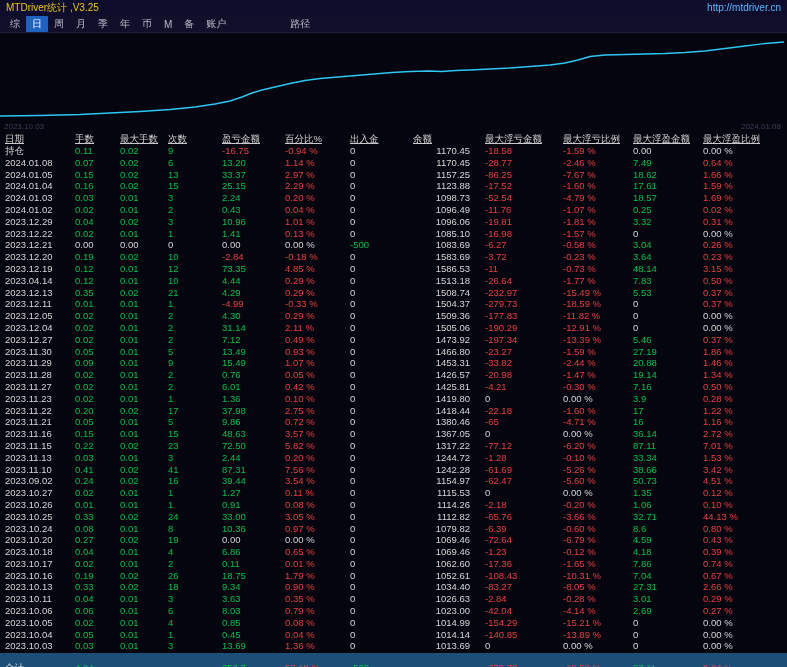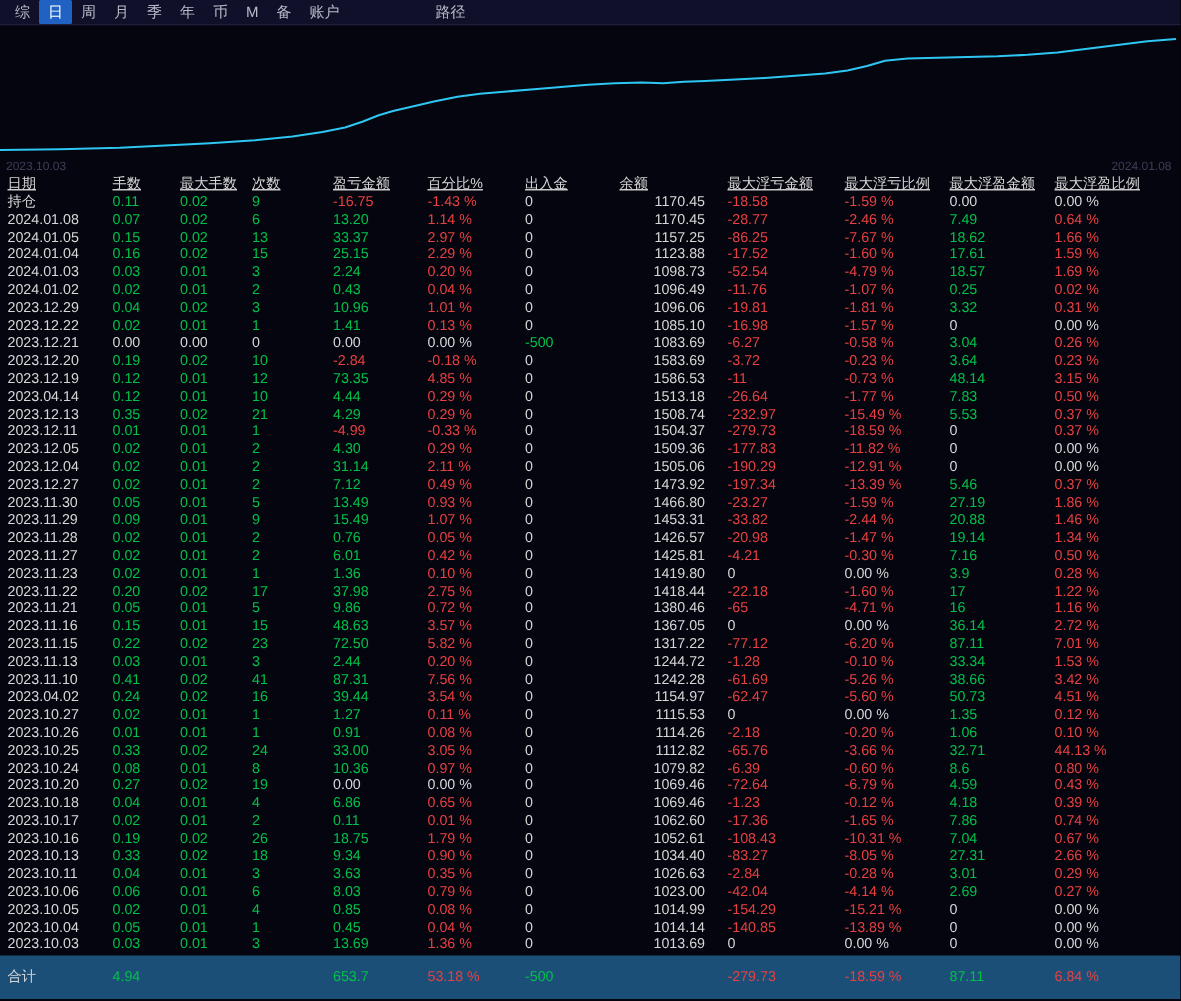--- a/index.html
+++ b/index.html
@@ -56,20 +56,24 @@
 
   .c-green { color: #00c04a; }
   .c-red { color: #e84040; }
   .c-neutral { color: #d6d6d6; }
 </style>
 </head>
 <body>
 
 <div class="app">
 
+  <div class="titlebar">
+    <span class="app-title">MTDriver统计 ,V3.25</span>
+    <span class="app-url">http://mtdriver.cn</span>
+  </div>
 
   <div class="menubar" id="menubar">
       <span class="menu-item">综</span>
       <span class="menu-item active">日</span>
       <span class="menu-item">周</span>
       <span class="menu-item">月</span>
       <span class="menu-item">季</span>
       <span class="menu-item">年</span>
       <span class="menu-item">币</span>
       <span class="menu-item">M</span>
@@ -101,21 +105,21 @@
       <div class="cell c-neutral">最大浮盈比例</div>
     </div>
 
   <div class="tbody" id="tbody">
       <div class="trow grid">
         <div class="cell c-neutral">持仓</div>
         <div class="cell c-green">0.11</div>
         <div class="cell c-green">0.02</div>
         <div class="cell c-green">9</div>
         <div class="cell c-red">-16.75</div>
-        <div class="cell c-red">-1.43 %</div>
+        <div class="cell c-red">-0.94 %</div>
         <div class="cell c-neutral">0</div>
         <div class="cell c-neutral ta-r">1170.45</div>
         <div class="cell c-red">-18.58</div>
         <div class="cell c-red">-1.59 %</div>
         <div class="cell c-neutral">0.00</div>
         <div class="cell c-neutral">0.00 %</div>
       </div>
       <div class="trow grid">
         <div class="cell c-neutral">2024.01.08</div>
         <div class="cell c-green">0.07</div>
@@ -488,21 +492,21 @@
         <div class="cell c-green">87.31</div>
         <div class="cell c-red">7.56 %</div>
         <div class="cell c-neutral">0</div>
         <div class="cell c-neutral ta-r">1242.28</div>
         <div class="cell c-red">-61.69</div>
         <div class="cell c-red">-5.26 %</div>
         <div class="cell c-green">38.66</div>
         <div class="cell c-red">3.42 %</div>
       </div>
       <div class="trow grid">
-        <div class="cell c-neutral">2023.04.02</div>
+        <div class="cell c-neutral">2023.09.02</div>
         <div class="cell c-green">0.24</div>
         <div class="cell c-green">0.02</div>
         <div class="cell c-green">16</div>
         <div class="cell c-green">39.44</div>
         <div class="cell c-red">3.54 %</div>
         <div class="cell c-neutral">0</div>
         <div class="cell c-neutral ta-r">1154.97</div>
         <div class="cell c-red">-62.47</div>
         <div class="cell c-red">-5.60 %</div>
         <div class="cell c-green">50.73</div>

